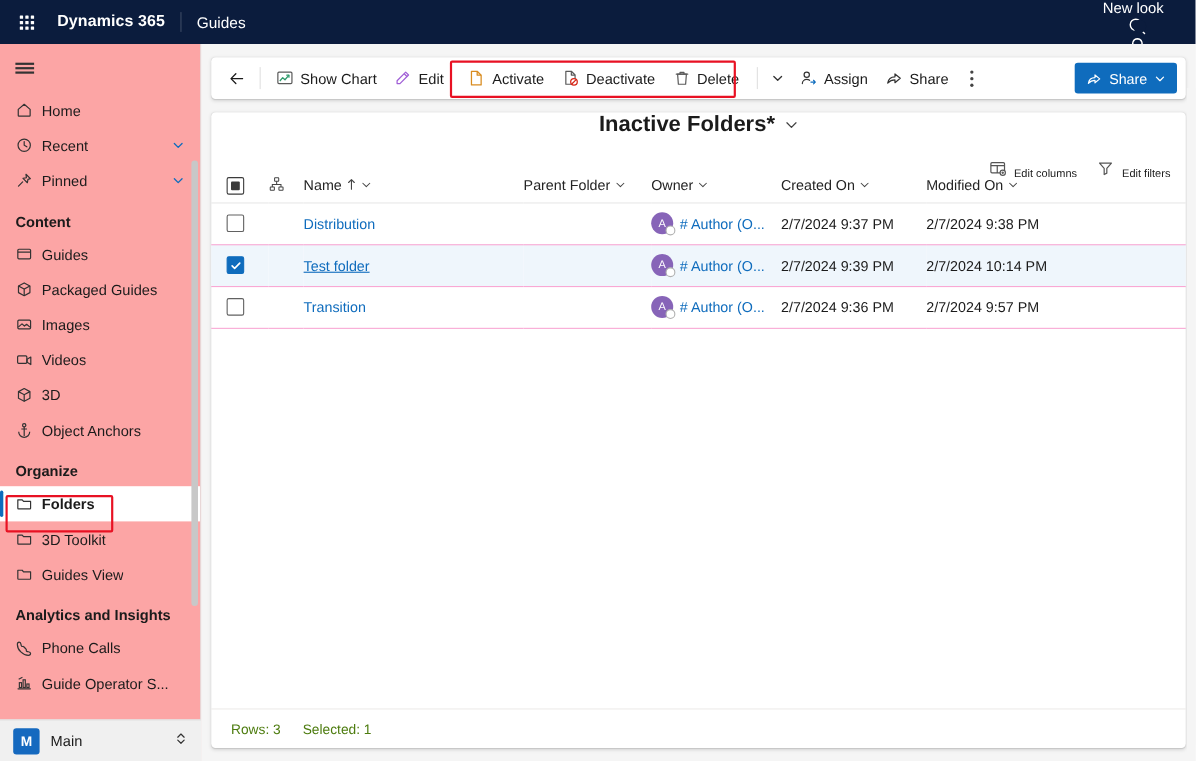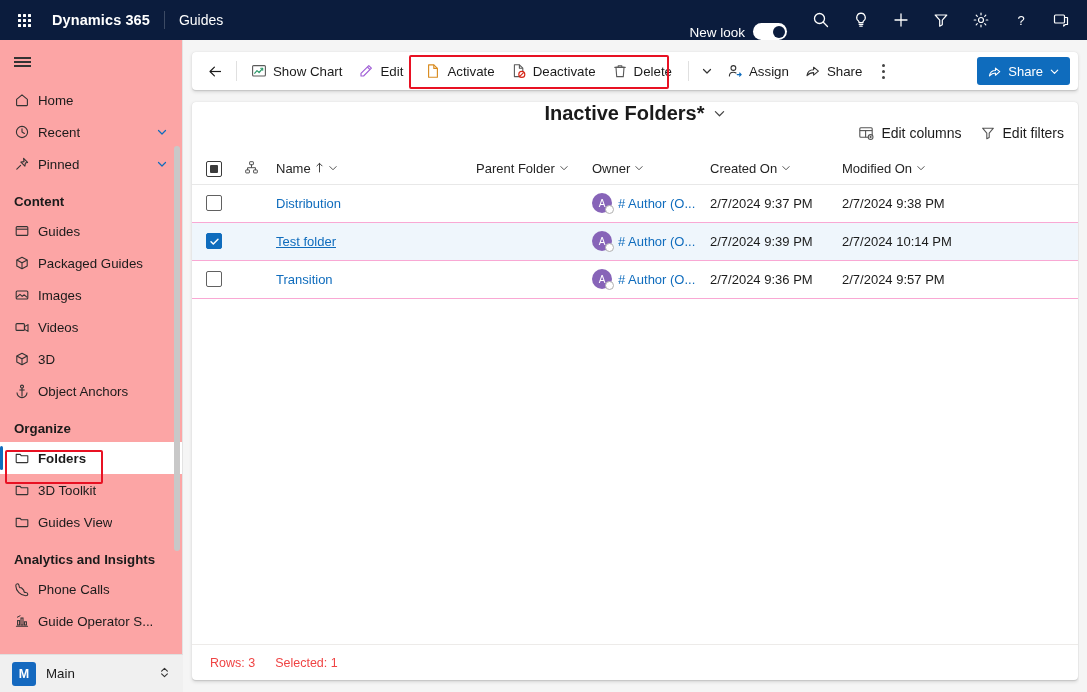--- a/index.html
+++ b/index.html
@@ -17,21 +17,21 @@
   .topbar {
     position: absolute; top: 0; left: 0; width: 1087px; height: 40px;
     background: #0b1c3d; display: flex; align-items: center;
   }
   .waffle { width: 48px; height: 40px; display: flex; align-items: center; justify-content: center; cursor: pointer; }
   .waffle-grid { display: grid; grid-template-columns: repeat(3, 3px); grid-template-rows: repeat(3, 3px); gap: 2px; }
   .waffle-grid i { display: block; width: 3px; height: 3px; background: #ffffff; border-radius: 0.5px; }
   .brand { color: #ffffff; font-size: 14.5px; font-weight: bold; letter-spacing: .1px; padding-left: 4px; }
   .brand-sep { width: 1px; height: 18px; background: #3c4a64; margin: 0 14px; }
   .app-name { color: #ffffff; font-size: 14px; font-weight: normal; }
-  .top-right { margin-left: auto; display: flex; align-items: flex-end; height: 40px; padding-right: 6px; }
+  .top-right { margin-left: auto; display: flex; align-items: center; height: 40px; padding-right: 21px; flex-direction: column; }
   .newlook-label { color: #ffffff; font-size: 13.5px; margin-right: 8px; }
   .toggle {
     width: 34px; height: 17px; border-radius: 9px; background: #ffffff;
     position: relative; cursor: pointer; margin-right: 14px;
   }
   .toggle .knob { position: absolute; top: 2.5px; right: 2.5px; width: 12px; height: 12px; border-radius: 50%; background: #0b1c3d; }
   .ticon { width: 40px; height: 40px; display: flex; align-items: center; justify-content: center; cursor: pointer; }
   .ticon svg { display: block; }
 
   
@@ -93,21 +93,21 @@
   }
 
   
   .panel {
     position: absolute; top: 62px; left: 9px; width: 886px; height: 578px; background: #ffffff;
     border-radius: 4px; box-shadow: 0 .3px .9px rgba(0,0,0,.10), 0 1.6px 3.6px rgba(0,0,0,.13);
   }
   .panel-head { height: 52px; display: flex; align-items: center; padding: 0 14px; flex-direction: column; }
   .view-title { font-size: 20px; font-weight: bold; color: #1b1b1b; display: flex; align-items: center; gap: 8px; cursor: pointer; }
   .panel-tools { margin-left: auto; display: flex; align-items: center; gap: 18px; }
-  .tool-btn { display: flex; align-items: flex-start; gap: 7px; font-size: 14px; color: #1b1b1b; cursor: pointer; }
+  .tool-btn { display: flex; align-items: flex-end; gap: 7px; font-size: 10px; color: #1b1b1b; cursor: pointer; margin-top: 20px; }
   .search-box {
     width: 163px; height: 29px; border: 1px solid #a6a6a6; border-radius: 3px;
     display: flex; align-items: center; gap: 8px; padding: 0 9px; background: #fff;
   }
   .search-box input {
     border: none; outline: none; font-size: 13px; color: #1b1b1b; width: 120px;
     font-family: "Liberation Sans", sans-serif; background: transparent;
   }
   .search-box input::placeholder { color: #707070; }
 
@@ -137,21 +137,21 @@
     font-size: 10px; display: flex; align-items: center; justify-content: center; flex: none; position: relative;
   }
   .avatar::after {
     content: ""; position: absolute; right: -2px; bottom: -1px; width: 7px; height: 7px;
     border-radius: 50%; background: #ffffff; border: 1px solid #b0b0b0;
   }
   .owner-name { color: #0f6cbd; white-space: nowrap; overflow: hidden; text-overflow: ellipsis; cursor: pointer; }
   .panel-foot {
     position: absolute; bottom: 0; left: 0; width: 886px; height: 36px;
     display: flex; align-items: center; gap: 20px; padding: 0 18px;
-    border-top: 1px solid #edebe9; font-size: 12.5px; color: #ef4444;
+    border-top: 1px solid #edebe9; font-size: 12.5px; color: #4d7c0f;
   }
   .vscroll { position: absolute; right: 0; top: 40px; width: 8px; height: 652px; background: #f5f5f5; }
 </style>
 </head>
 <body>
 
 <div id="app">
 
   <div class="topbar">
     <div class="waffle">

